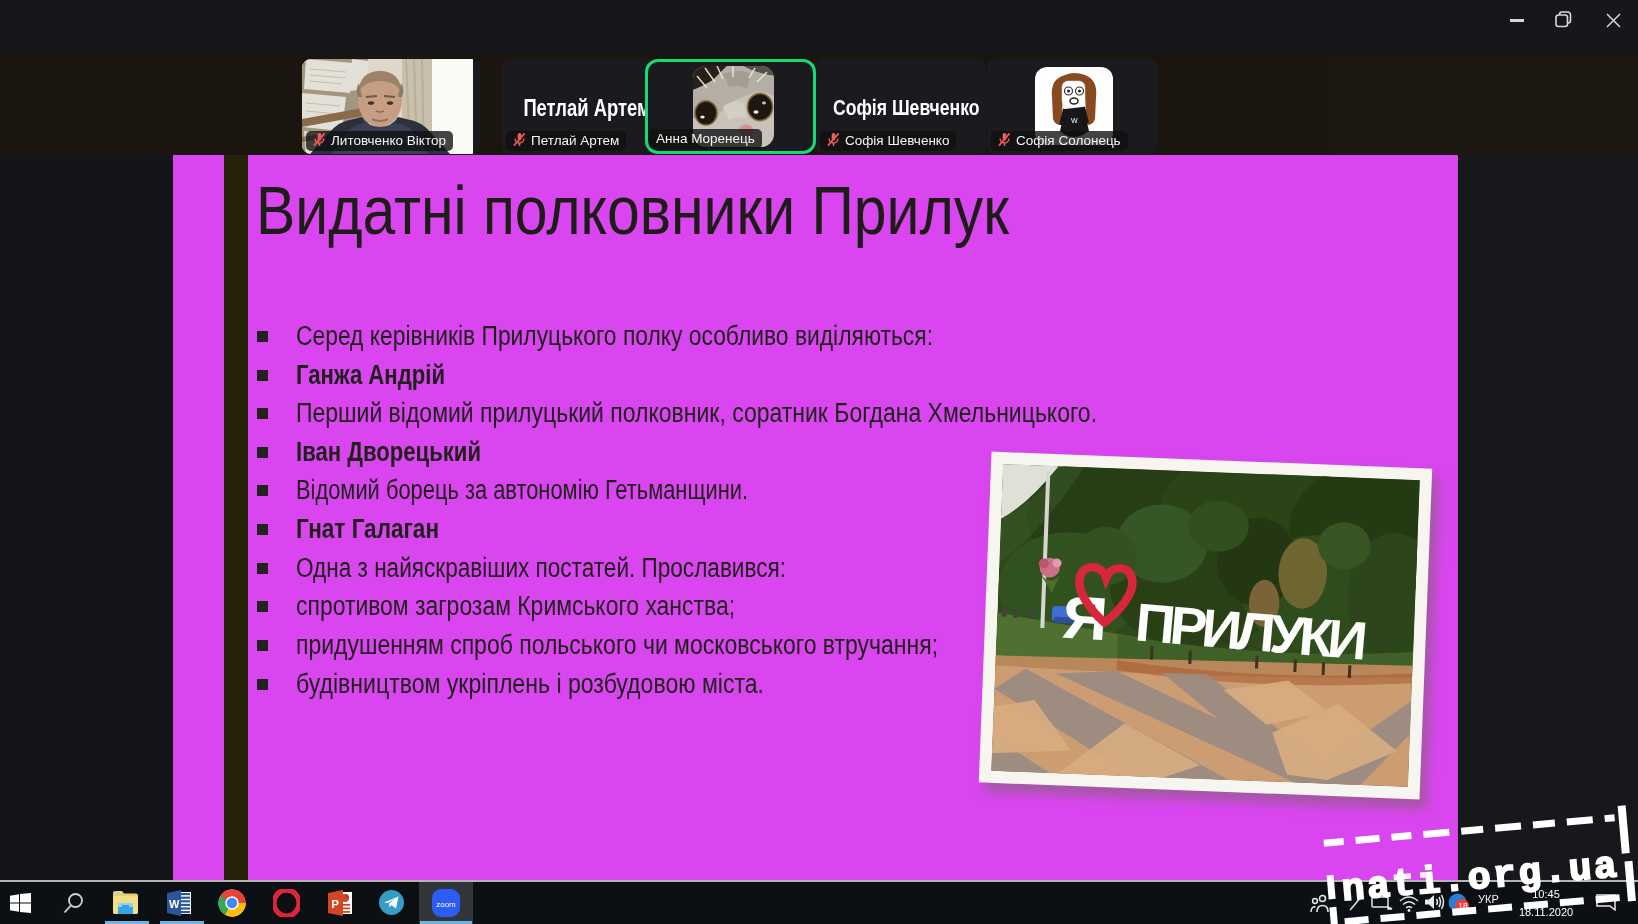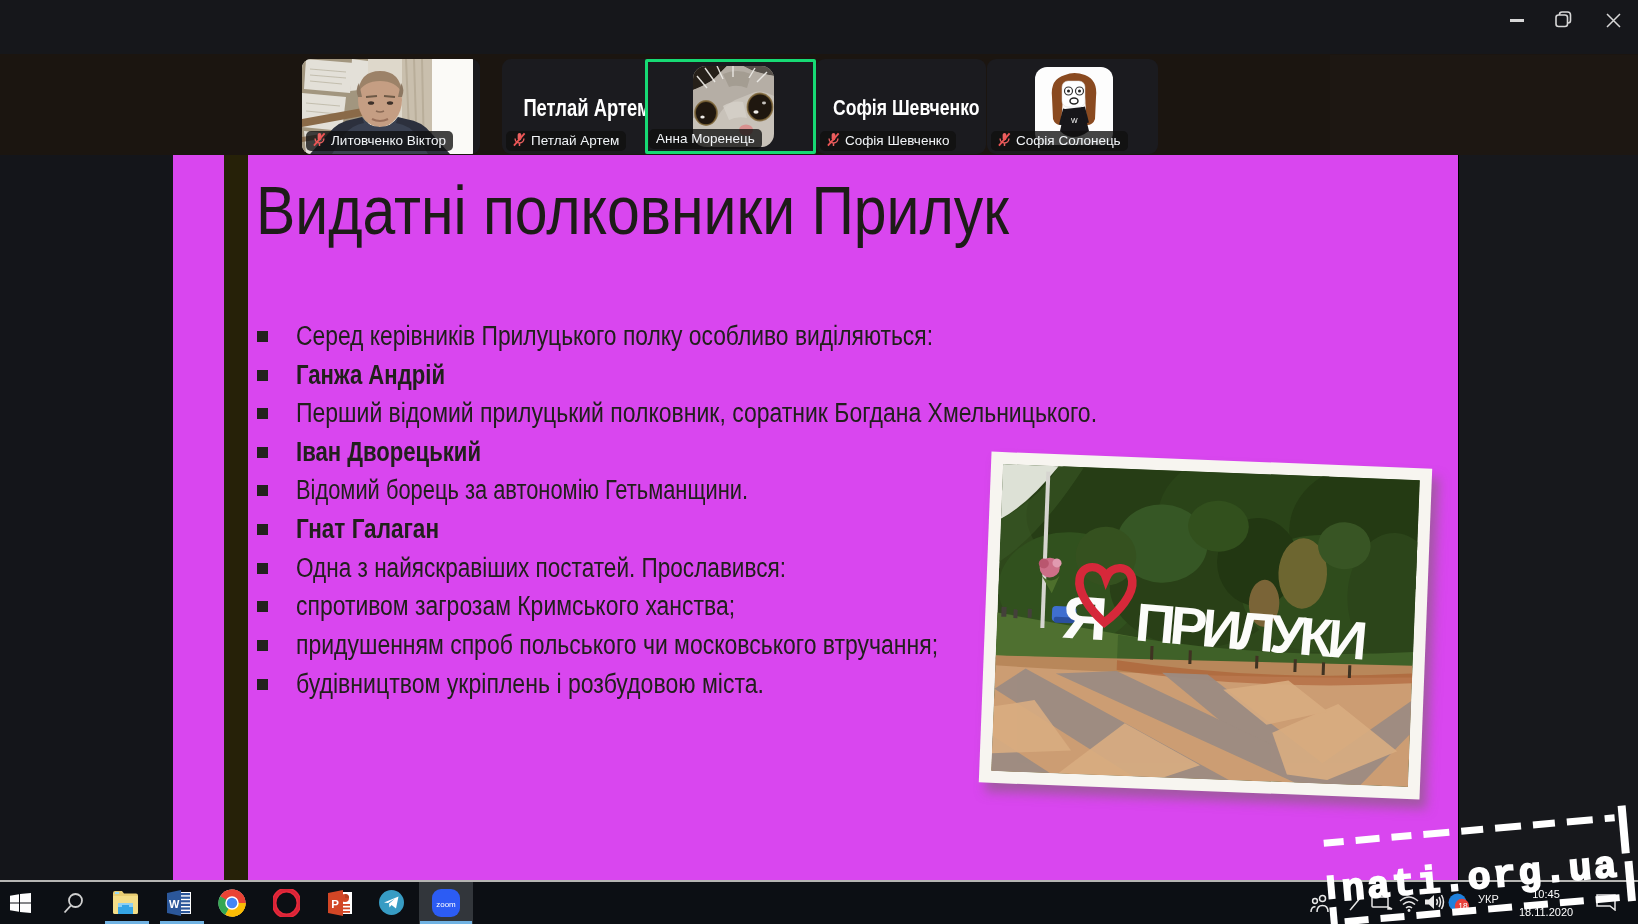--- a/index.html
+++ b/index.html
@@ -110,21 +110,21 @@
     <div class="pill"><svg class="mic" viewBox="0 0 14 16">
           <g fill="#ea6060">
             <rect x="5" y="1" width="4" height="8" rx="2"></rect>
             <path d="M3 7 a4 4 0 0 0 8 0 h1.5 a5.5 5.5 0 0 1 -11 0 Z"></path>
             <rect x="6.2" y="12" width="1.6" height="3"></rect>
           </g>
           <path d="M1 14.5 L12.5 1.5" stroke="#e55" stroke-width="2"></path>
         </svg>Петлай Артем</div>
   </div>
 
-  <div class="tile" style="left:645px; width:171px; border:3px solid #17da74; border-radius:2px;">
+  <div class="tile" style="left:645px; width:171px; border:3px solid #17da74; border-radius:13px;">
     <svg class="abs" style="left:45px; top:4px;" width="81" height="81" viewBox="0 0 81 81">
       <defs>
           <clipPath id="catc">
             <rect width="81" height="81" rx="13"></rect>
           </clipPath>
         </defs>
       <g clip-path="url(#catc)">
         <rect width="81" height="81" fill="#c8c2b9"></rect>
         <path d="M0 0 L34 0 L20 14 Q8 22 0 24 Z" fill="#262019"></path>
         <path d="M50 0 L81 0 L81 10 Q66 8 58 4 Z" fill="#56504a"></path>

